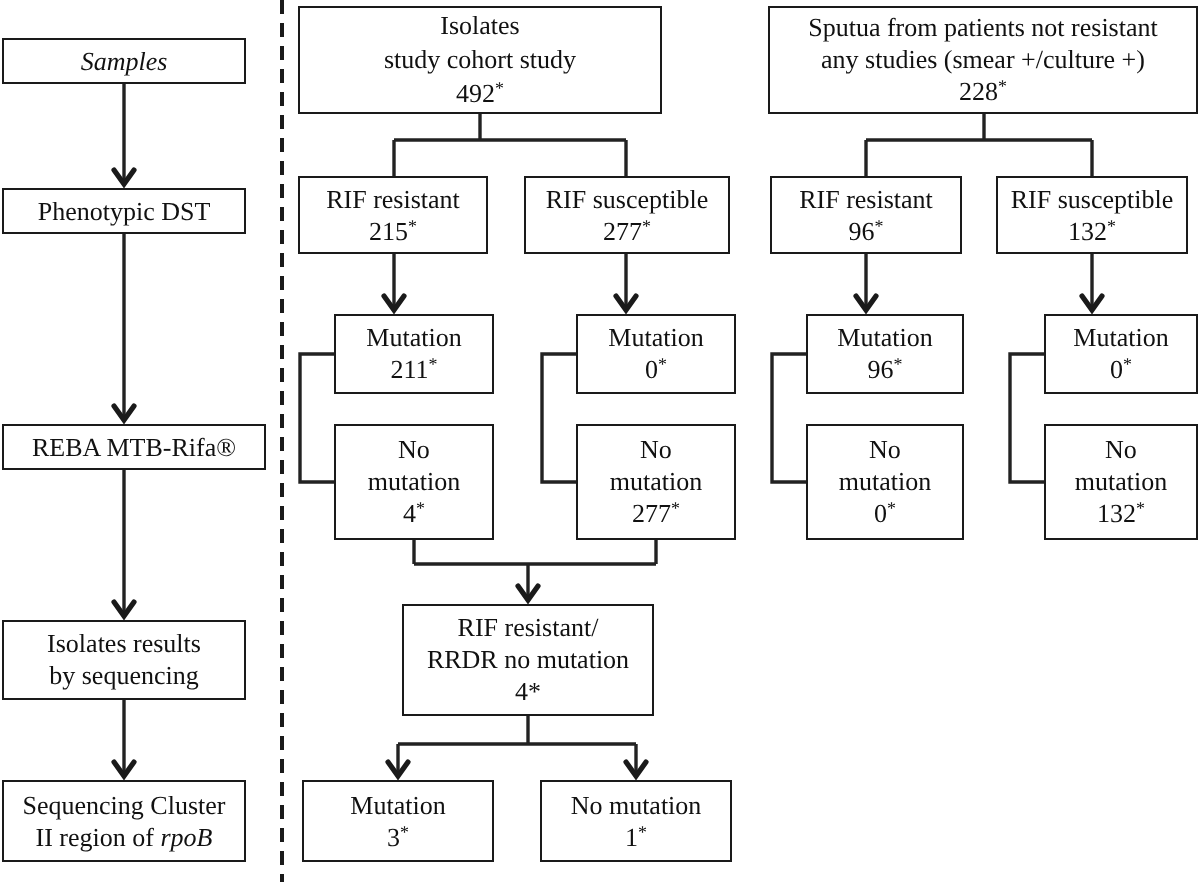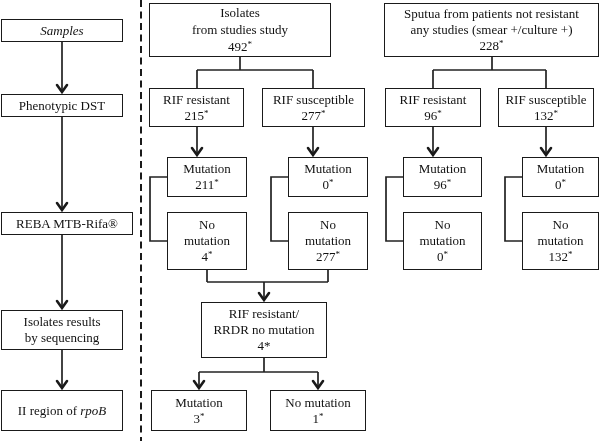--- a/index.html
+++ b/index.html
@@ -113,26 +113,27 @@
   <div class="box" style="left:1px; top:212px; width:132px; height:23px;">
     <span class="ln">REBA MTB-Rifa®</span>
   </div>
 
   <div class="box" style="left:1px; top:310px; width:122px; height:40px;">
     <span class="ln">Isolates results</span>
     <span class="ln">by sequencing</span>
   </div>
 
   <div class="box" style="left:1px; top:390px; width:122px; height:41px;">
+    <span class="ln">Sequencing Cluster</span>
     <span class="ln"><span>II region of </span><span class="gene">rpoB</span></span>
   </div>
 
   <div class="box" style="left:149px; top:3px; width:182px; height:54px;justify-content:space-between;">
     <span class="ln">Isolates</span>
-    <span class="ln">from studies study</span>
+    <span class="ln">study cohort study</span>
     <span class="ln"><span>492</span><sup class="ast">*</sup></span>
   </div>
 
   <div class="box" style="left:149px; top:88px; width:95px; height:39px;">
     <span class="ln">RIF resistant</span>
     <span class="ln"><span>215</span><sup class="ast">*</sup></span>
   </div>
 
   <div class="box" style="left:262px; top:88px; width:103px; height:39px;">
     <span class="ln">RIF susceptible</span>

